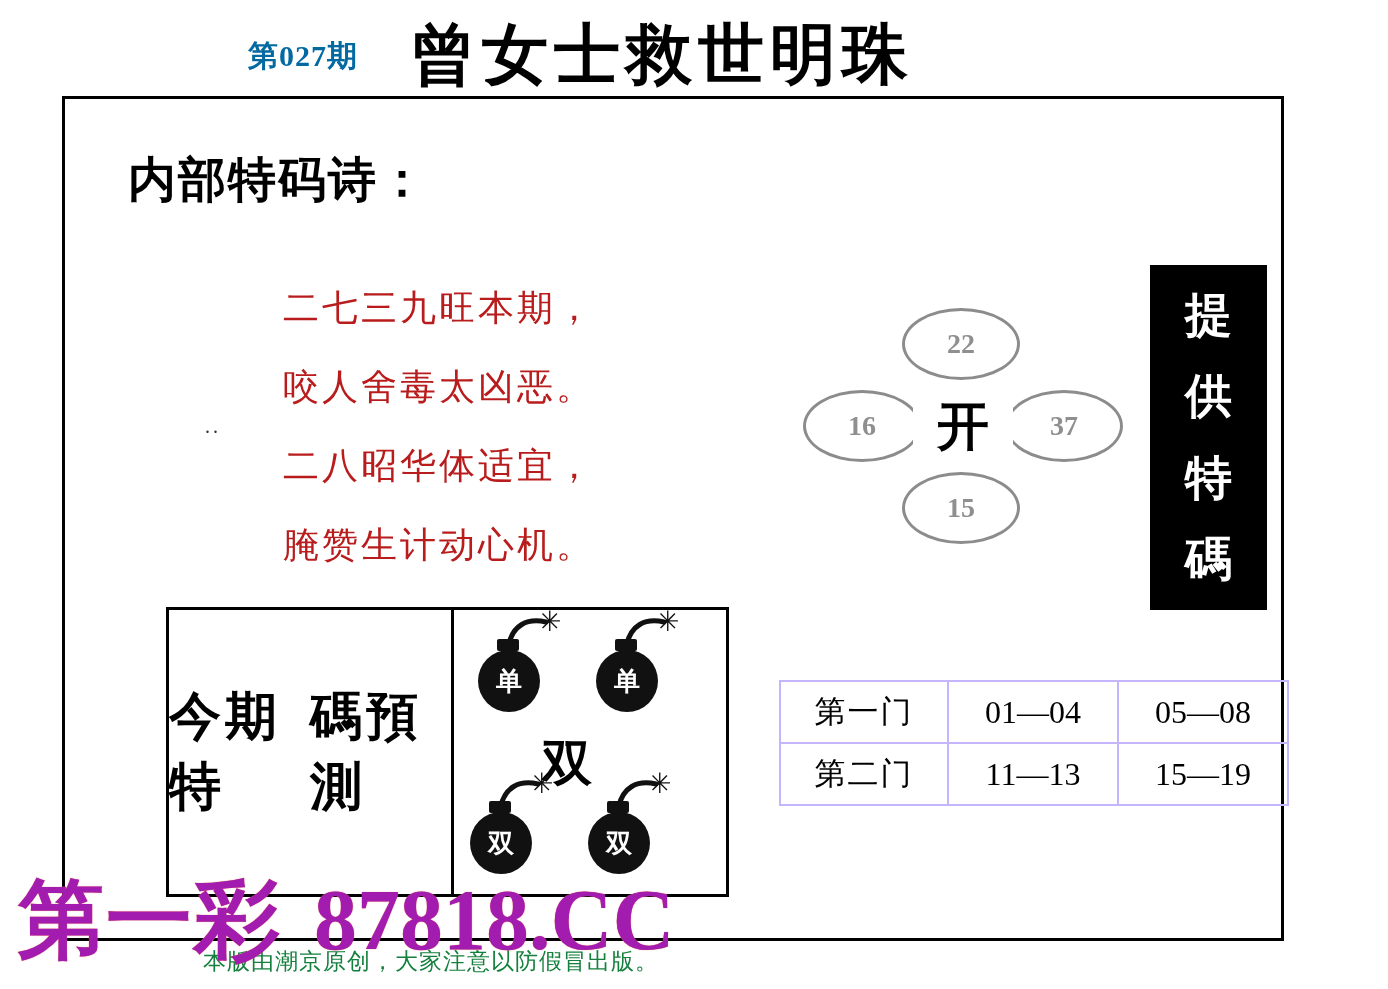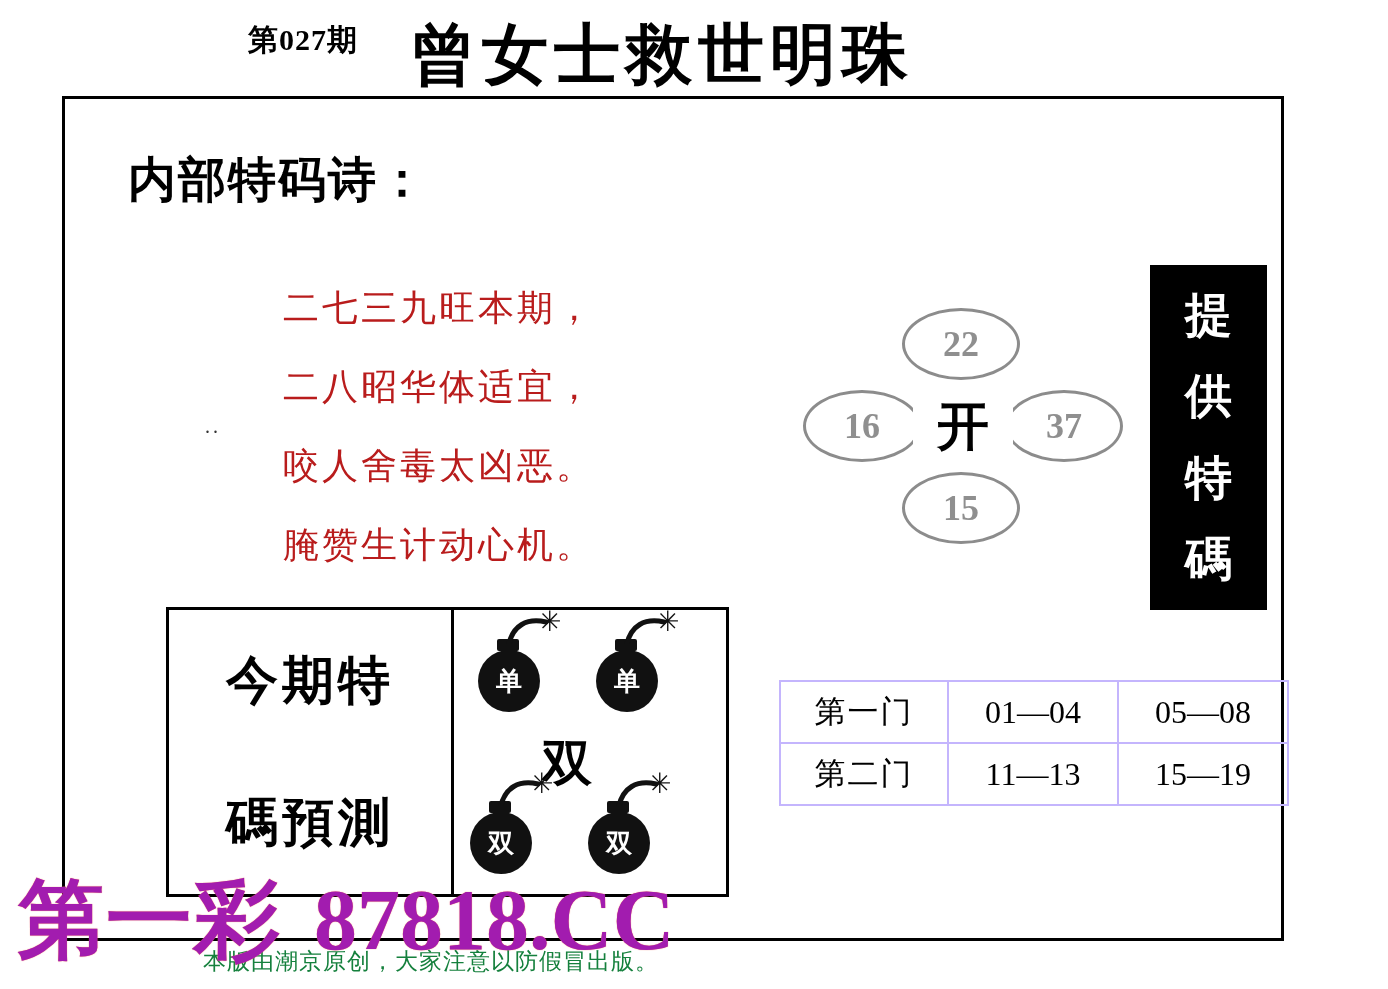--- a/index.html
+++ b/index.html
@@ -16,25 +16,25 @@
   }
   .page {
     position: absolute;
     inset: 0;
   }
 
   
   .issue-label {
     position: absolute;
     left: 248px;
-    top: 20px;
+    top: 36px;
     font-size: 30px;
     font-weight: bold;
     letter-spacing: 1px;
-    color: #000000;
+    color: #0369a1;
     font-family: "Liberation Serif", serif;
   }
   .main-title {
     position: absolute;
     left: 410px;
     top: 10px;
     font-size: 66px;
     font-weight: bold;
     letter-spacing: 6px;
     color: #000000;
@@ -95,21 +95,21 @@
   .ball {
     position: absolute;
     width: 118px;
     height: 72px;
     border: 3px solid #8c8c8c;
     border-radius: 50%;
     box-sizing: border-box;
     display: flex;
     align-items: center;
     justify-content: center;
-    font-size: 36px;
+    font-size: 28px;
     font-weight: bold;
     color: #8f8f8f;
     font-family: "Liberation Serif", serif;
     background: #fff;
     text-align: center;
   }
   .ball-top   { left: 107px; top: 8px; }
   .ball-left  { left: 8px;   top: 90px; }
   .ball-right { left: 210px; top: 90px; }
   .ball-bottom{ left: 107px; top: 172px; }
@@ -157,21 +157,21 @@
     height: 290px;
     border: 3px solid #000;
     box-sizing: border-box;
     display: flex;
   }
   .pred-left {
     width: 285px;
     border-right: 3px solid #000;
     box-sizing: border-box;
     display: flex;
-    flex-direction: column;
+    flex-direction: row;
     align-items: center;
     justify-content: space-around;
     font-size: 52px;
     font-weight: bold;
     font-family: "DejaVu Serif", serif;
     letter-spacing: 4px;
     color: #000;
   }
   .pred-right {
     flex: 1;
@@ -290,22 +290,22 @@
 
   <div class="issue-label">第027期</div>
   <div class="main-title">曾女士救世明珠</div>
 
   <div class="frame"></div>
 
   <div class="poem-heading">内部特码诗：</div>
   <div class="dots">..</div>
   <div class="poem">
     <div>二七三九旺本期，</div>
+    <div>咬人舍毒太凶恶。</div>
     <div>二八昭华体适宜，</div>
-    <div>咬人舍毒太凶恶。</div>
     <div>腌赞生计动心机。</div>
   </div>
 
   <div class="cluster">
     <div class="ball ball-top">22</div>
     <div class="ball ball-left">16</div>
     <div class="ball ball-right">37</div>
     <div class="ball ball-bottom">15</div>
     <div class="kai">开</div>
   </div>

